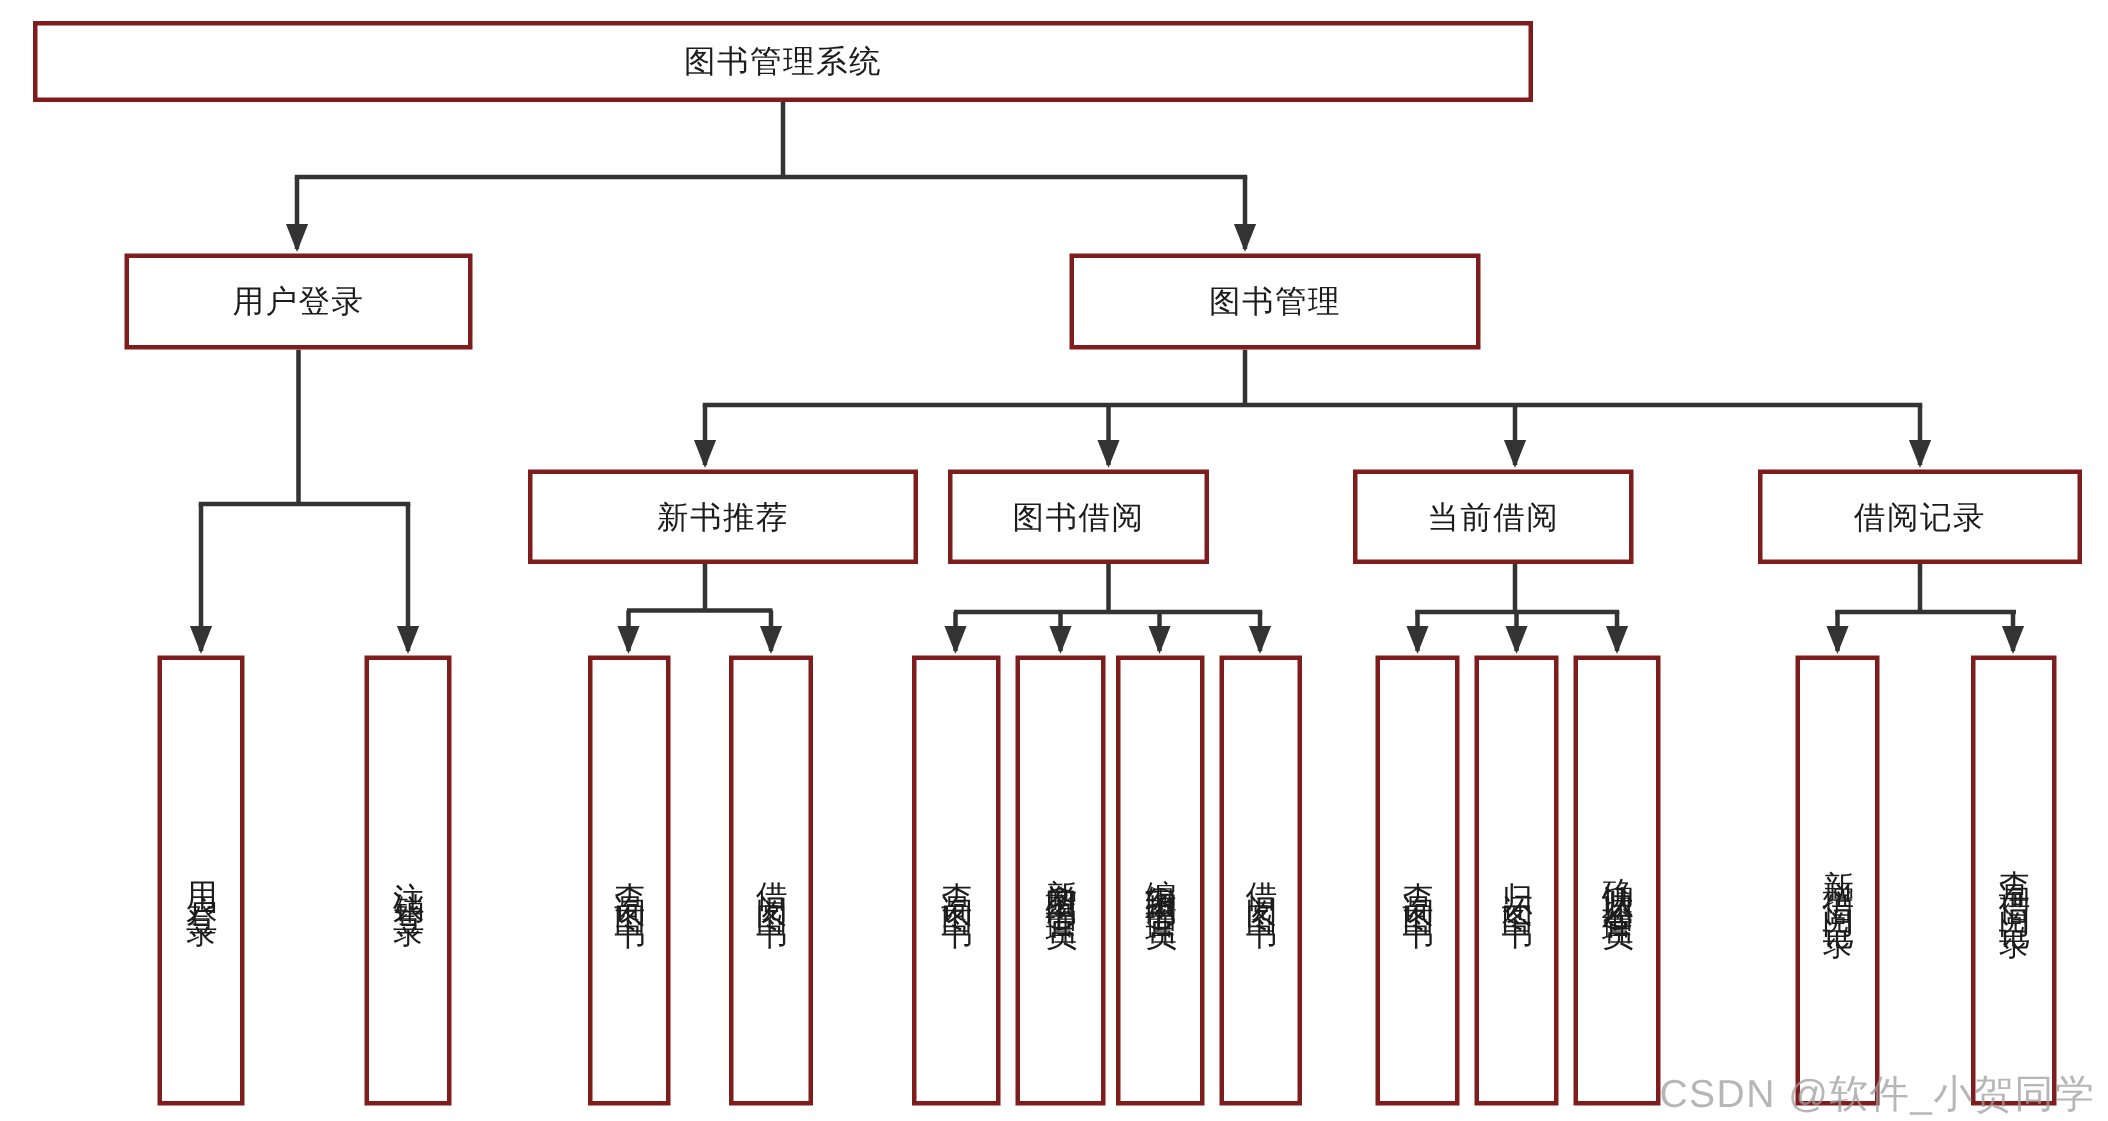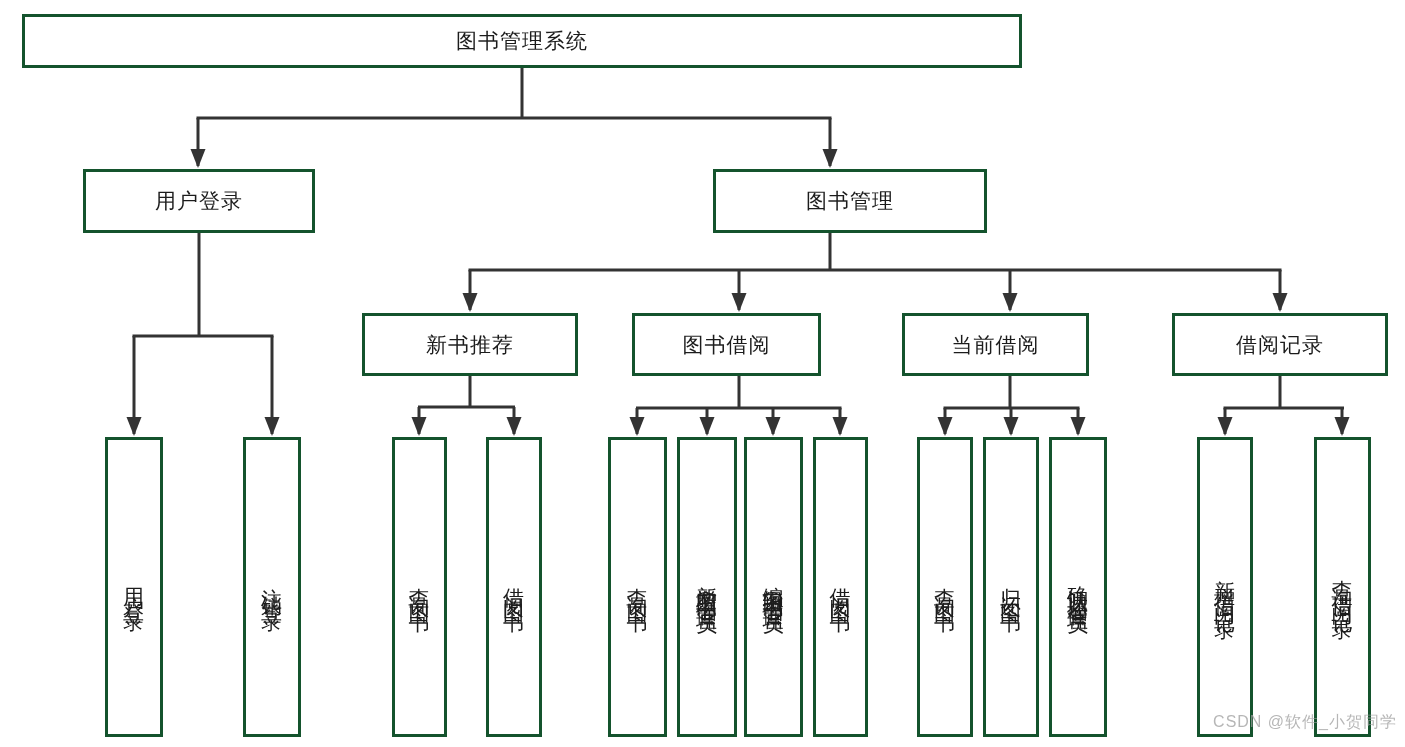--- a/index.html
+++ b/index.html
@@ -13,21 +13,21 @@
   }
   #wires {
     position: absolute;
     left: 0; top: 0;
     width: 1405px; height: 747px;
     z-index: 1;
   }
   .box {
     position: absolute;
     box-sizing: border-box;
-    border: 3px solid #14532d;
+    border: 3px solid #7f1d1d;
     background: #ffffff;
     display: flex;
     align-items: center;
     justify-content: center;
     color: #1c1c1c;
     z-index: 2;
   }
   .hbox {
     font-size: 21px;
     letter-spacing: 1px;
@@ -43,21 +43,21 @@
     writing-mode: vertical-rl;
     font-size: 21px;
     letter-spacing: 8px;
     line-height: 1;
   }
   .vbox.tight { letter-spacing: 4px; }
   #watermark {
     position: absolute;
     right: 8px;
     top: 712px;
-    font-size: 16px;
+    font-size: 26px;
     color: rgba(158, 158, 158, 0.75);
     letter-spacing: 1px;
     z-index: 3;
     white-space: nowrap;
   }
 </style>
 </head>
 <body>
 
 <div id="canvas">
@@ -103,22 +103,22 @@
       <path d="M1225,408 V434" marker-end="url(#arr)"></path>
       <path d="M1342,408 V434" marker-end="url(#arr)"></path>
     </g>
   </svg>
 
   <div class="box hbox root">图书管理系统</div>
 
   <div class="box hbox lvl2" style="left:83px; width:232px;">用户登录</div>
   <div class="box hbox lvl2" style="left:713px; width:274px;">图书管理</div>
 
-  <div class="box hbox lvl3" style="left:362px; width:216px;">新书推荐</div>
-  <div class="box hbox lvl3" style="left:632px; width:189px;">图书借阅</div>
+  <div class="box hbox lvl3" style="left:352px; width:260px;">新书推荐</div>
+  <div class="box hbox lvl3" style="left:632px; width:174px;">图书借阅</div>
   <div class="box hbox lvl3" style="left:902px; width:187px;">当前借阅</div>
   <div class="box hbox lvl3" style="left:1172px; width:216px;">借阅记录</div>
 
   <div class="box vbox" style="left:105px; width:58px;">用户登录</div>
   <div class="box vbox" style="left:243px; width:58px;">注销登录</div>
 
   <div class="box vbox" style="left:392px; width:55px;">查询图书</div>
   <div class="box vbox" style="left:486px; width:56px;">借阅图书</div>
 
   <div class="box vbox" style="left:608px; width:59px;">查询图书</div>

